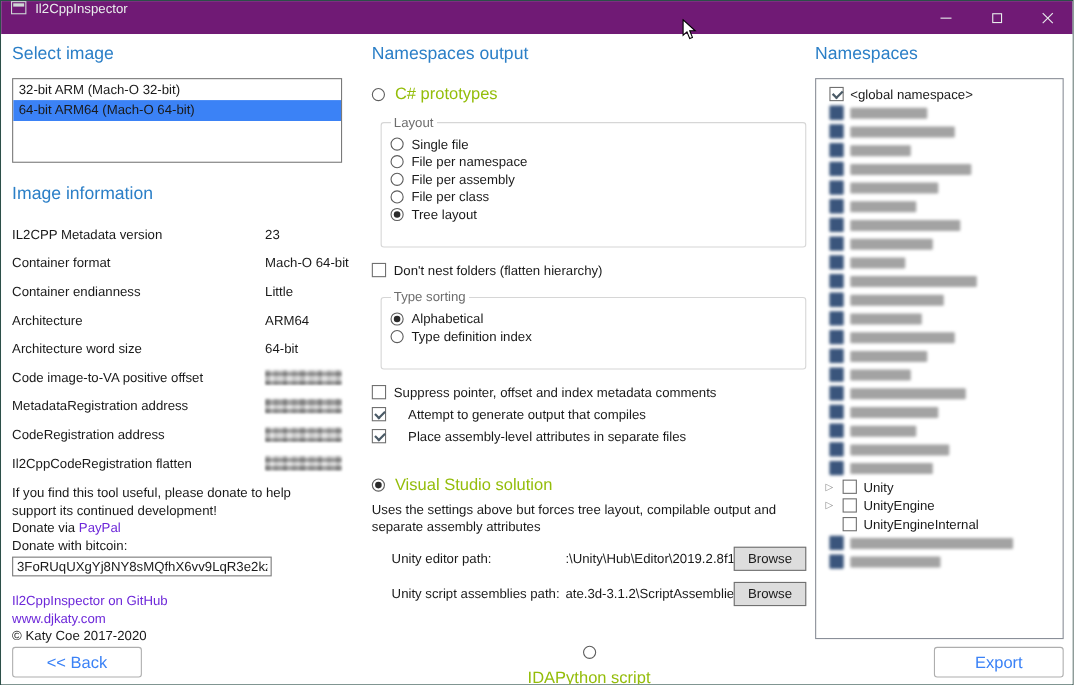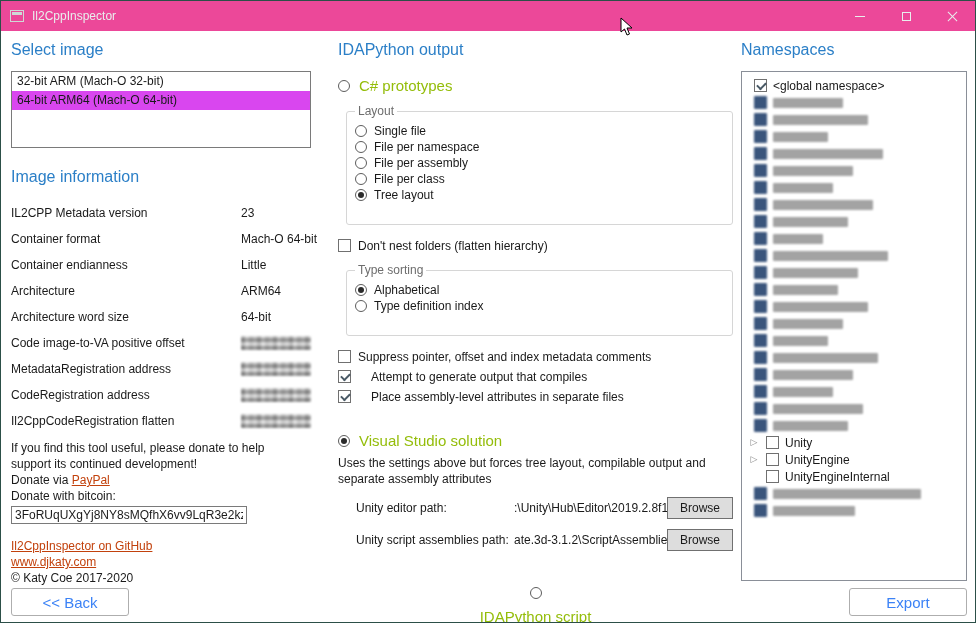--- a/index.html
+++ b/index.html
@@ -5,21 +5,21 @@
   * { margin:0; padding:0; box-sizing:border-box; }
   html,body { background:#9a9a9a; }
   body { font-family:"Liberation Sans", sans-serif; }
   .window {
     position:relative; width:976px; height:623px; background:#fff;
     border:1px solid #2c4f48; overflow:hidden;
   }
   
   .titlebar {
     position:absolute; top:0; left:0; width:100%; height:30px;
-    background:#ec4899; display:flex; align-items:center; color:#e9eeed;
+    background:#701a75; display:flex; color:#e9eeed;
   }
   .app-icon {
     width:14px; height:12px; border:1px solid #cfd8d6; margin:0 8px 0 9px;
     position:relative; flex:none;
   }
   .app-icon::after { content:""; position:absolute; left:1px; right:1px; top:1px; height:3px; background:#cfd8d6; }
   .titlebar .title { font-size:12px; }
   .win-buttons { margin-left:auto; display:flex; height:100%; }
   .win-btn { width:46px; height:100%; display:flex; align-items:center; justify-content:center; position:relative; cursor:default; }
   .glyph-min { width:10px; height:1px; background:#e9eeed; }
@@ -33,36 +33,36 @@
   .content { position:absolute; top:30px; left:0; width:976px; height:593px; background:#fff; font-size:12px; color:#1a1a1a; }
   .heading { font-size:16px; color:#2b7fc7; }
 
   .col-left  { position:absolute; left:10px;  top:10px; width:300px; }
   .col-mid   { position:absolute; left:337px; top:10px; width:395px; }
   .col-right { position:absolute; left:740px; top:10px; width:226px; }
 
   
   .listbox { margin-top:12px; border:1px solid #7a7a7a; height:77px; background:#fff; overflow:hidden; }
   .list-item { height:19px; line-height:19px; padding-left:5px; white-space:nowrap; }
-  .list-item.selected { background:#d946ef; }
+  .list-item.selected { background:#3b82f6; }
   .image-info-heading { margin-top:20px; }
   .info-table { margin-top:14px; }
   .info-row { display:flex; align-items:center; height:26px; }
   .info-label { width:230px; flex:none; }
   .info-value { white-space:nowrap; }
   .redacted-block {
     display:inline-block; width:98px; height:14px; vertical-align:middle; border-radius:1px;
     background:
       repeating-linear-gradient(0deg, rgba(110,110,110,.5) 0 4px, rgba(225,225,225,.5) 4px 8px),
       repeating-linear-gradient(90deg, #9a9a9a 0 4px, #dcdcdc 4px 8px, #b3b3b3 8px 12px, #cccccc 12px 16px);
     filter: blur(1px);
   }
   .donate-text { margin-top:6px; line-height:16px; width:292px; }
   .donate-line { line-height:16px; }
-  a.link { color:#c2410c; text-decoration:underline; cursor:pointer; }
+  a.link { color:#6d28d9; cursor:pointer; }
   .bitcoin-input {
     width:236px; height:18px; border:1px solid #7a7a7a; font-family:"Liberation Sans",sans-serif;
     font-size:12px; padding:0 3px; color:#1a1a1a; margin:2px 0 14px;
   }
   .link-block { display:block; line-height:16px; }
   .copyright { line-height:16px; }
 
   
   .radio { position:relative; width:12px; height:12px; border:1px solid #5d5d5d; border-radius:50%; background:#fff; display:inline-block; flex:none; }
   .radio.checked::after { content:""; position:absolute; left:2px; top:2px; width:6px; height:6px; border-radius:50%; background:#2b2b2b; }
@@ -188,21 +188,21 @@
       <p class="donate-text">If you find this tool useful, please donate to help support its continued development!</p>
       <div class="donate-line"><span>Donate via </span><a class="link">PayPal</a></div>
       <div class="donate-line">Donate with bitcoin:</div>
       <input class="bitcoin-input" value="3FoRUqUXgYj8NY8sMQfhX6vv9LqR3e2kzz" style="">
       <a class="link link-block">Il2CppInspector on GitHub</a>
       <a class="link link-block">www.djkaty.com</a>
       <div class="copyright">© Katy Coe 2017-2020</div>
     </div>
 
     <div class="col-mid">
-      <div class="heading">IDAPython output</div>
+      <div class="heading">Namespaces output</div>
 
       <div class="green-row first">
         <span class="radio"></span>
         <span>C# prototypes</span>
       </div>
 
       <fieldset class="groupbox">
         <legend>Layout</legend>
         <div class="opt-row">
             <span class="radio"></span>

